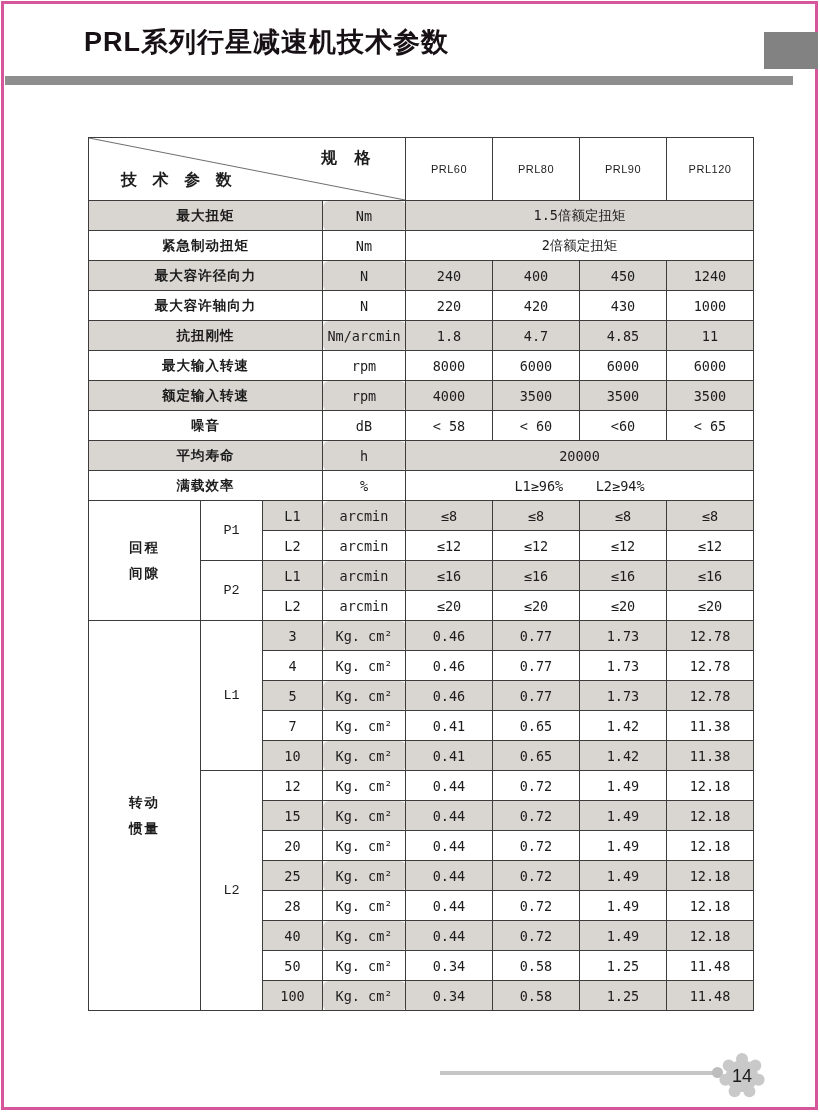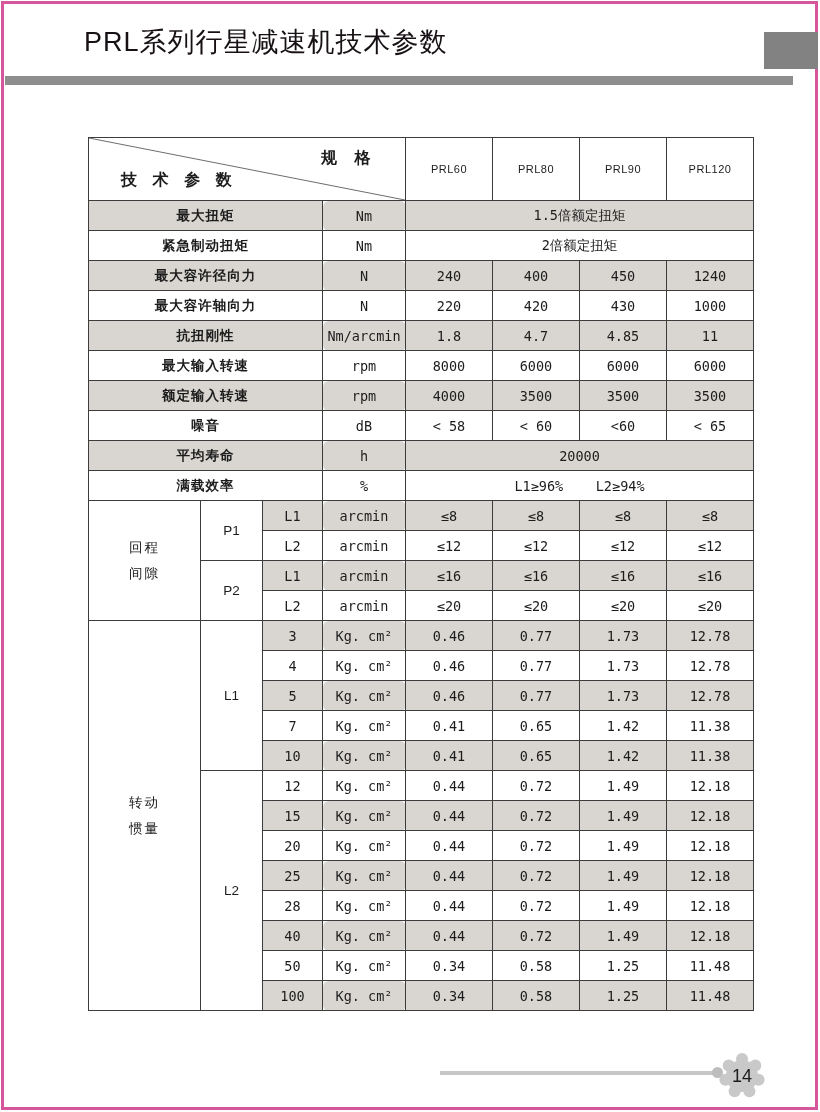--- a/index.html
+++ b/index.html
@@ -5,43 +5,43 @@
   html,body{margin:0;padding:0;}
   body{
     width:820px;height:1112px;position:relative;background:#ffffff;
     font-family:"DejaVu Serif","Liberation Serif",serif;color:#1c1c1c;
     overflow:hidden;
   }
   .page-border{position:absolute;left:1px;top:1px;right:2px;bottom:2px;
     border:3px solid #d6569c;pointer-events:none;}
   .page-title{position:absolute;left:84px;top:24px;
     font-family:"Liberation Sans","DejaVu Sans",sans-serif;
-    font-weight:normal;font-size:27px;letter-spacing:1px;color:#171115;}
+    font-weight:bold;font-size:27px;letter-spacing:1px;color:#171115;}
   .corner-accent-block{position:absolute;left:764px;top:32px;width:54px;height:37px;background:#828282;}
   .title-underline-bar{position:absolute;left:5px;top:76px;width:788px;height:9px;background:#8e8e8e;}
 
   table.spec{position:absolute;left:88px;top:137px;width:665px;
     border-collapse:collapse;table-layout:fixed;}
   .spec th,.spec td{border:1px solid #3c3c3c;text-align:center;vertical-align:middle;
     padding:0;font-weight:normal;background:#ffffff;}
   .spec thead tr{height:63px;}
   .spec tbody tr{height:30px;}
   .spec tbody td{font-size:13.5px;}
   tr.shaded td{background:#d9d6d1;}
 
   th.corner{position:relative;padding:0;}
   th.corner svg{position:absolute;left:0;top:0;width:100%;height:100%;}
   .corner-spec{position:absolute;left:232px;top:10px;font-size:16px;font-weight:bold;letter-spacing:6px;}
   .corner-param{position:absolute;left:32px;bottom:9px;font-size:16px;font-weight:bold;letter-spacing:5px;}
   th.model{font-family:"Liberation Sans","DejaVu Sans",sans-serif;font-size:11px;letter-spacing:.5px;}
 
   td.param{font-weight:bold;font-size:14.5px;letter-spacing:1px;}
-  td.sec{background:#ffffff !important;font-weight:normal;font-size:15px;
+  td.sec{background:#ffffff !important;font-weight:bold;font-size:15px;
     white-space:pre-line;letter-spacing:2px;line-height:1.9;margin-left:48px;}
-  td.merge{background:#ffffff !important;font-family:Liberation Sans, sans-serif;font-size:14px;}
+  td.merge{background:#ffffff !important;font-family:Liberation Mono, monospace;font-size:14px;}
   td.unit{font-family:"DejaVu Sans Mono","Liberation Mono",monospace;font-size:12.5px;border-radius:6px;}
   td.mono{font-family:"DejaVu Sans Mono","Liberation Mono",monospace;font-size:13.5px;}
   td.v{font-family:"DejaVu Sans Mono","Liberation Mono",monospace;font-size:13.5px;}
   td.pre{white-space:pre;}
 
   .page-line{position:absolute;left:440px;top:1071px;width:276px;height:4px;background:#c6c6c6;}
   .page-line-dot{position:absolute;left:712px;top:1067px;width:11px;height:11px;border-radius:50%;background:#bdbdbd;}
   .page-number-gear{position:absolute;left:714px;top:1048px;}
   .page-number-gear text{font-family:"Liberation Sans","DejaVu Sans",sans-serif;font-size:18px;fill:#1c1c1c;}
 </style>

